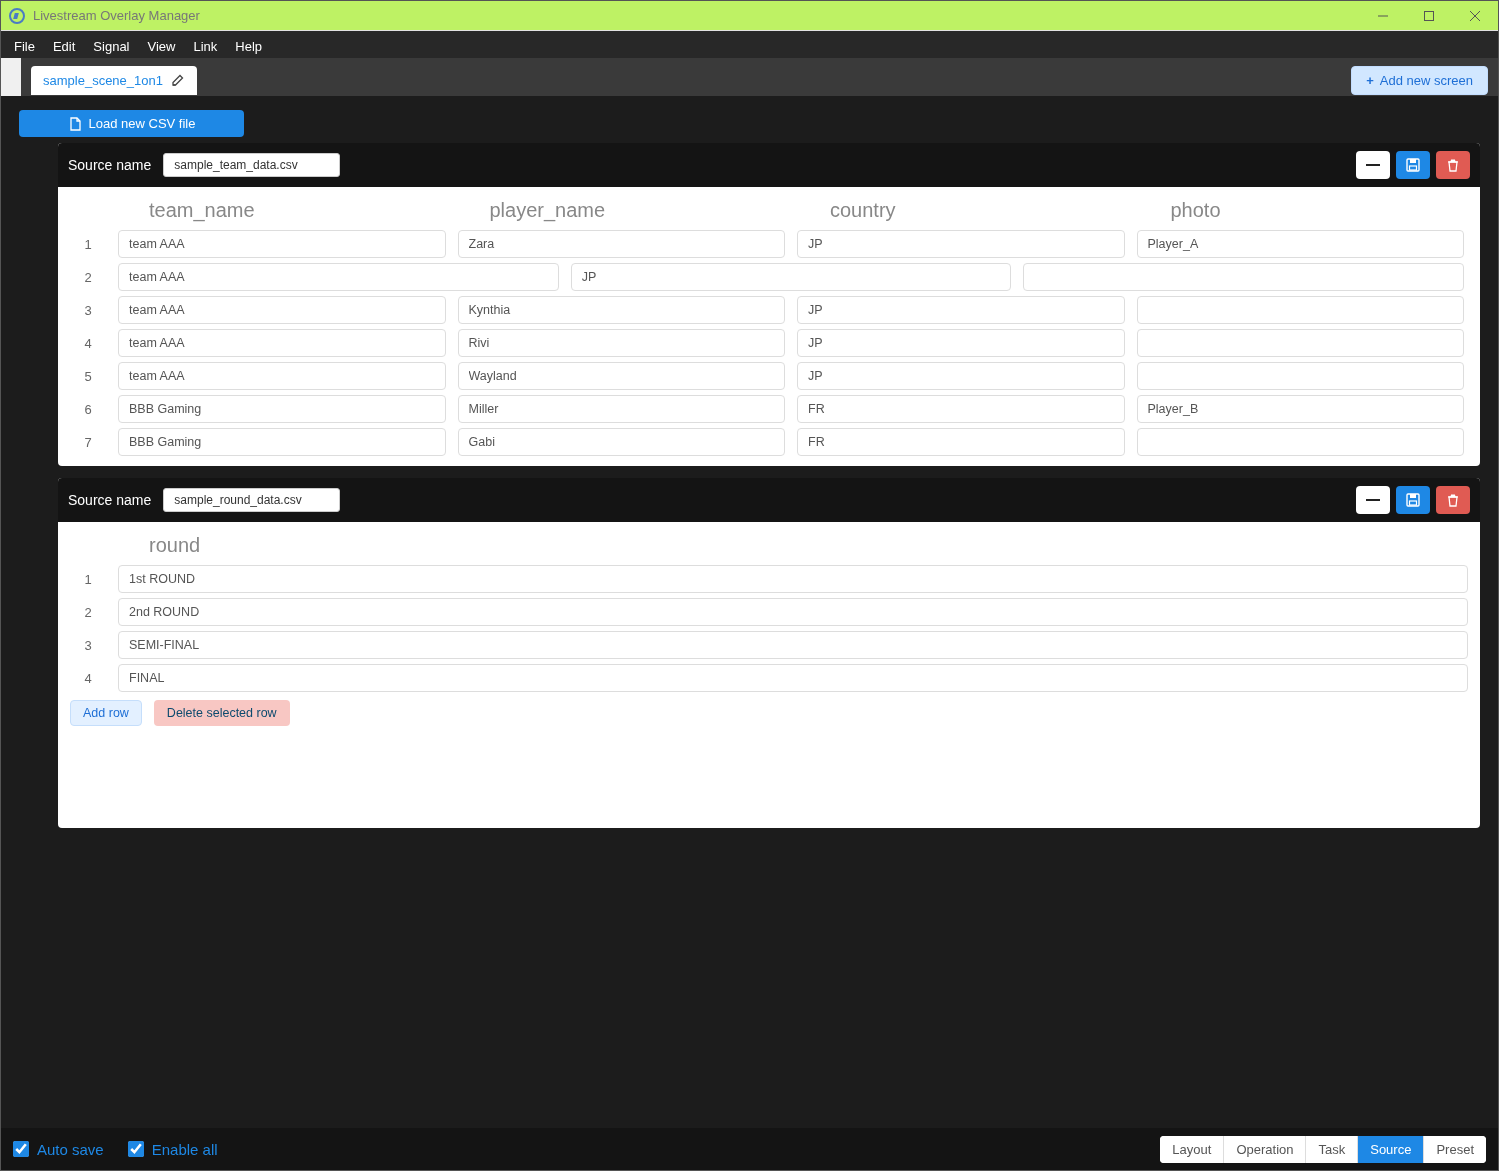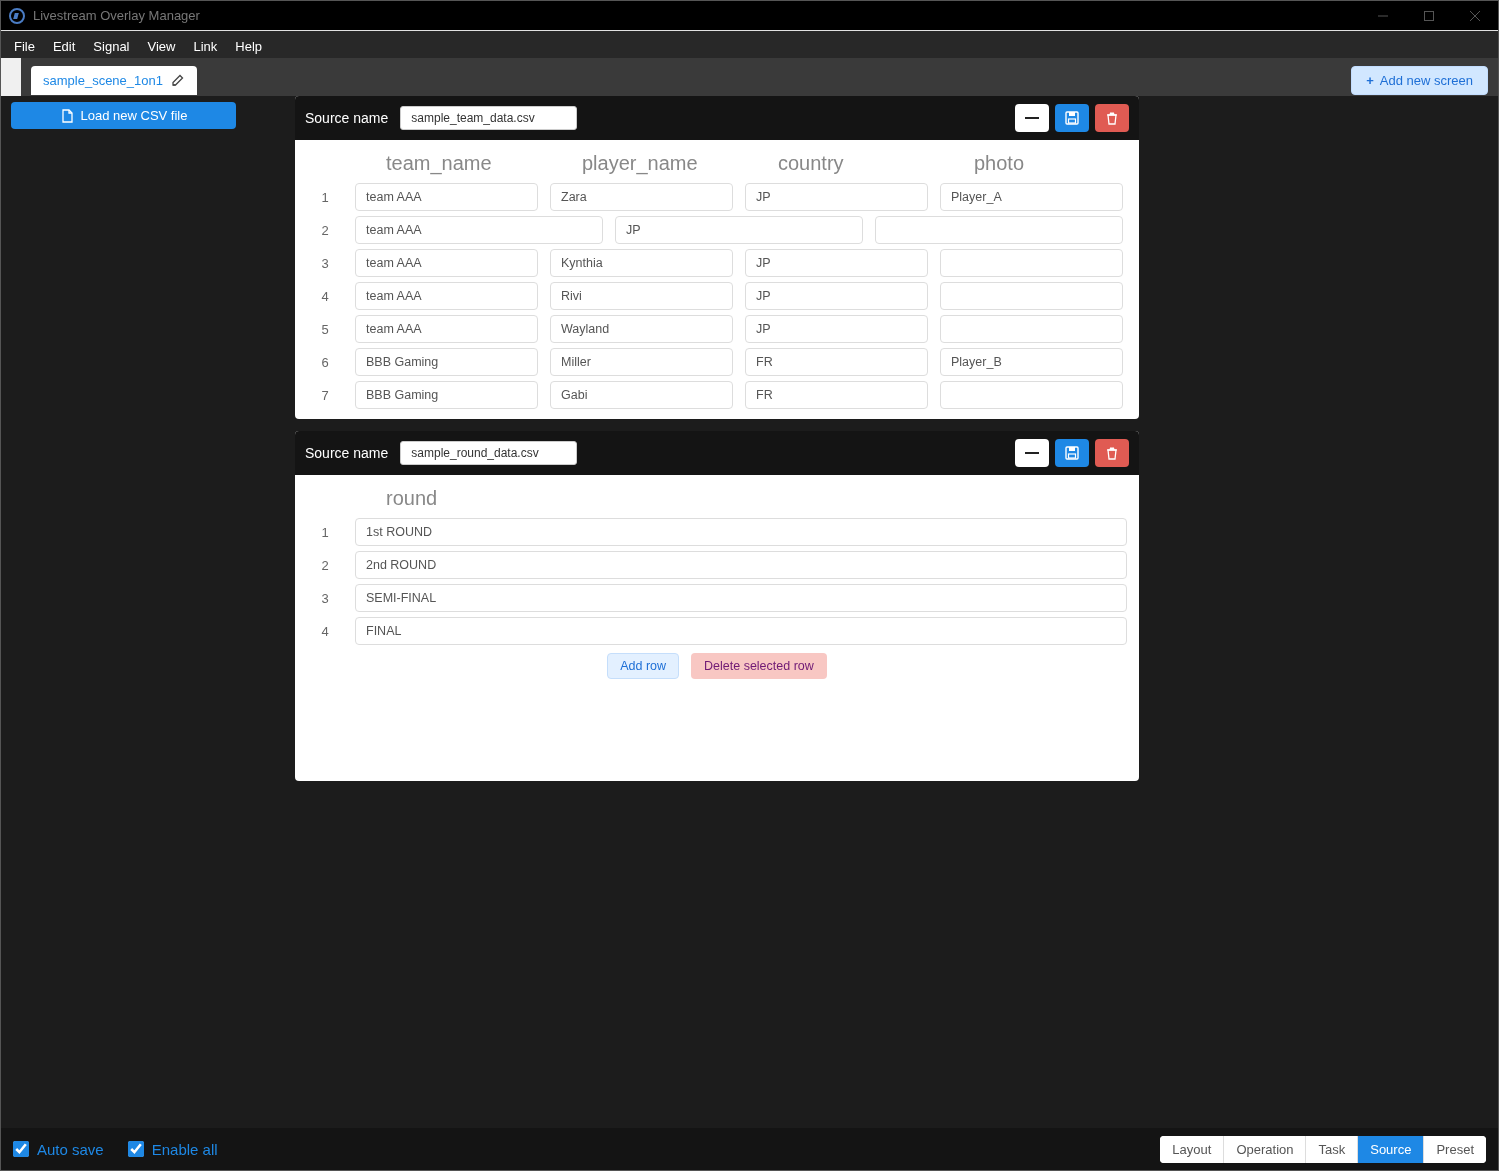--- a/index.html
+++ b/index.html
@@ -9,21 +9,21 @@
   background: #f0f0f0;
   width: 1499px;
   height: 1171px;
   display: flex;
   flex-direction: column;
   overflow: hidden;
   border: 1px solid #555;
 }
 .titlebar {
   height: 30px;
-  background: #000000;
+  background: #bef264;
   display: flex;
   align-items: center;
   padding: 0 0 0 8px;
   border-bottom: 1px solid #e2e2e2;
 }
 .titlebar .app-icon {
   width: 16px; height: 16px;
   border-radius: 50%;
   border: 2px solid #4a7cc4;
   margin-right: 8px;
@@ -77,23 +77,23 @@
   border: 1px solid #c2ddff;
   border-radius: 4px;
   padding: 6px 14px;
   font-size: 13px;
   display:flex;align-items:center;gap:6px;
 }
 
 .workspace-wrap{
   flex:1;
   background:#1c1c1c;
-  padding:0;
+  padding:8px;
   overflow:hidden;
-  display:flex;
+  display:flex;flex-direction:column;
 }
 .load-row{
   padding:6px 10px;
 }
 .load-csv-btn{
   background:#1e88e5;color:#fff;border:none;border-radius:4px;
   padding:6px 28px;font-size:13px;display:flex;align-items:center;gap:7px;
   width:225px;justify-content:center;
 }
 .panels{
@@ -135,26 +135,26 @@
   width:100%;border:1px solid #ddd;border-radius:4px;padding:6px 10px;font-size:12.5px;color:#555;background:#fff;
 }
 .panel.team .table-scroll{
   max-height:258px;overflow-y:scroll;padding-right:4px;
 }
 .panel.team .table-scroll::-webkit-scrollbar{width:16px;}
 .panel.team .table-scroll::-webkit-scrollbar-track{background:#f0f0f0;}
 .panel.team .table-scroll::-webkit-scrollbar-thumb{background:#c7c7c7;border:3px solid #f0f0f0;border-radius:8px;}
 .panel.team .table-scroll::-webkit-scrollbar-button{height:16px;background:#f0f0f0;}
 
-.row-actions{padding:8px 6px;display:flex;gap:12px;justify-content:center;}
+.row-actions{padding:8px 6px;display:flex;gap:12px;}
 .small-btn{
   border-radius:4px;padding:5px 12px;font-size:12.5px;border:1px solid transparent;
 }
 .small-btn.addrow{background:#e3f0ff;color:#1e6fd6;border-color:#c5defb;}
-.small-btn.delrow{background:#f8c7c3;color:#701a75;}
+.small-btn.delrow{background:#f8c7c3;color:#0c4a6e;}
 
 .panel.round{min-height:350px;}
 
 .footer{
   background:#141414;color:#1e88e5;
   height:42px;display:flex;align-items:center;padding:0 12px;gap:24px;
   font-size:15px;
 }
 .footer label{display:flex;align-items:center;gap:8px;}
 .footer input[type=checkbox]{

